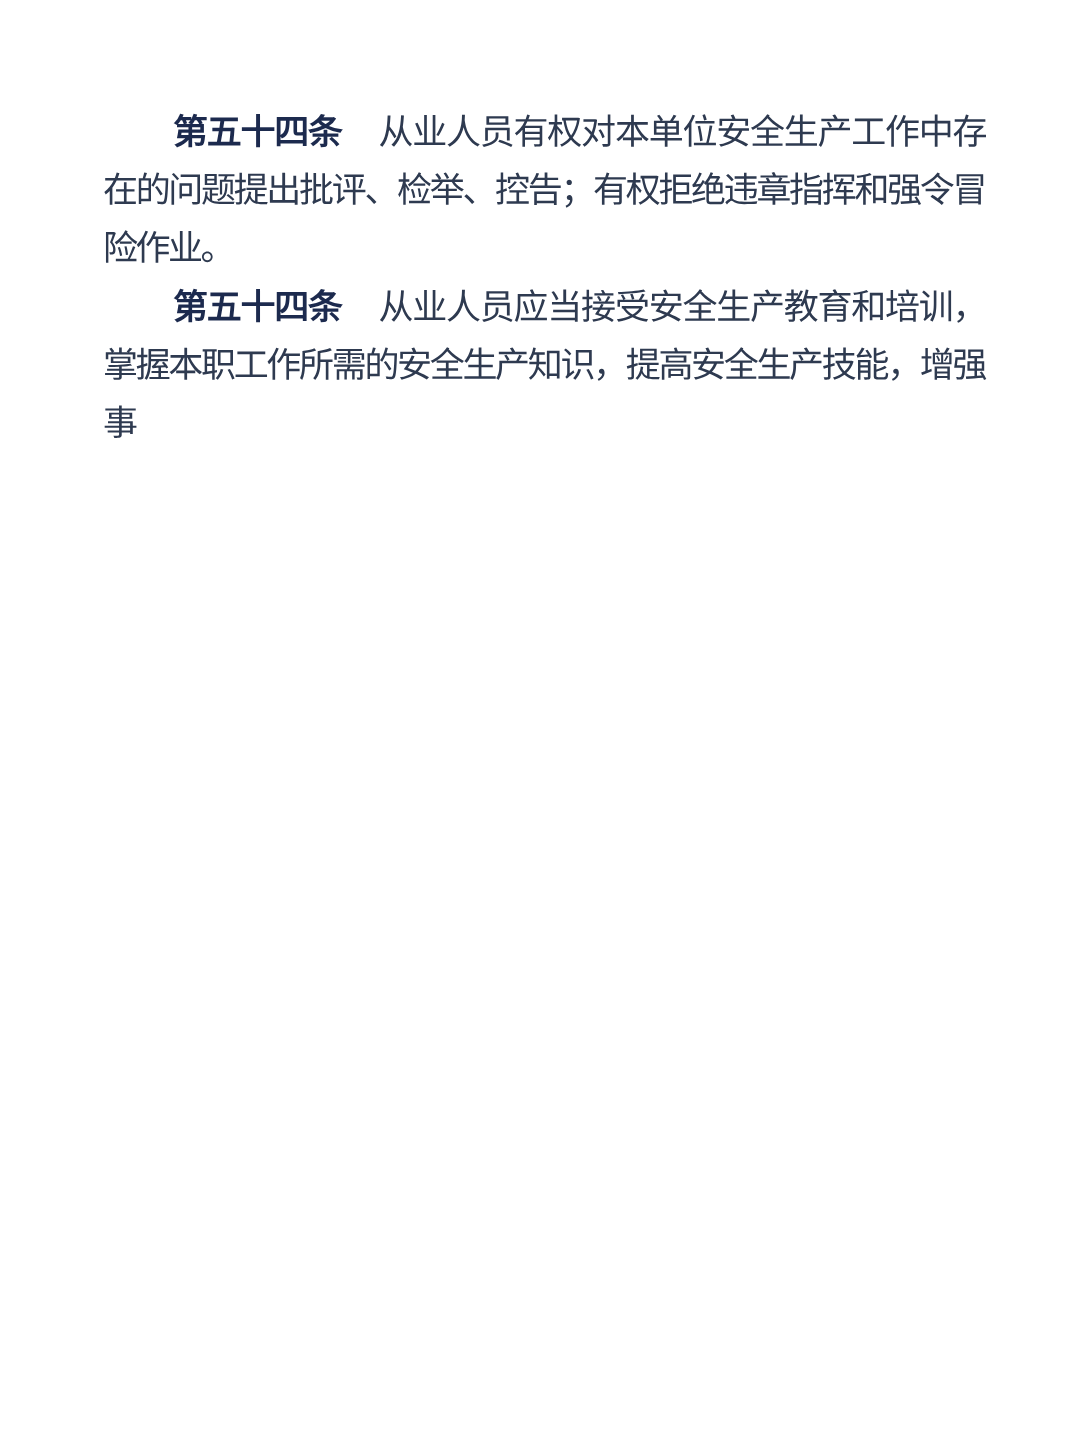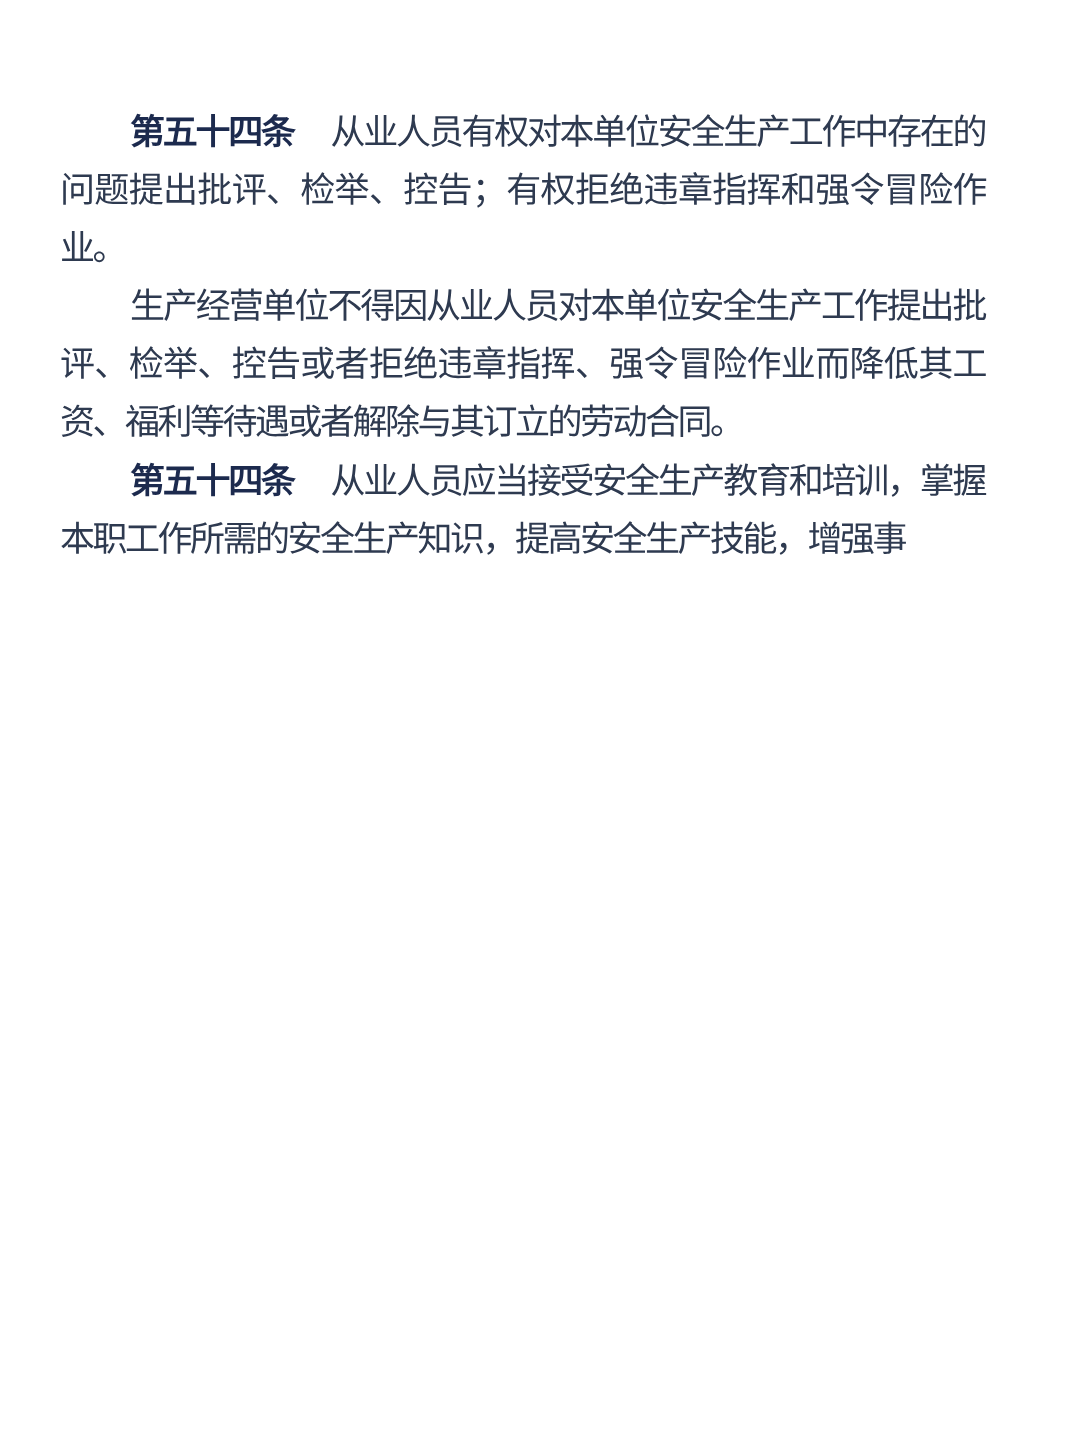--- a/index.html
+++ b/index.html
@@ -9,21 +9,21 @@
   }
   body {
     width: 1080px;
     height: 1453px;
     overflow: hidden;
   }
   .page {
     box-sizing: border-box;
     width: 1080px;
     height: 1453px;
-    padding: 103px 95px 0 60px;
+    padding: 103px 95px 0 103px;
     background: #ffffff;
   }
   .para {
     margin: 0;
     font-family: "Liberation Serif", "DejaVu Serif", serif;
     font-size: 35px;
     letter-spacing: -2.5px;
     line-height: 58px;
     color: #2e3a50;
     text-align: justify;
@@ -42,23 +42,20 @@
 </style>
 </head>
 <body>
 
 <div class="page">
 
   <p class="para">
     <span class="term">第五十四条</span><span>从业人员有权对本单位安全生产工作中存在的问题提出批评、检举、控告；有权拒绝违章指挥和强令冒险作业。</span>
   </p>
 
-  <p class="para">
-    <span>生产经营单位不得因从业人员对本单位安全生产工作提出批评、检举、控告或者拒绝违章指挥、强令冒险作业而降低其工资、福利等待遇或者解除与其订立的劳动合同。</span>
-  </p>
 
 
 
 
 
 
   <p class="para">
     <span class="term">第五十四条</span><span>从业人员应当接受安全生产教育和培训，掌握本职工作所需的安全生产知识，提高安全生产技能，增强事</span>
   </p>
 

